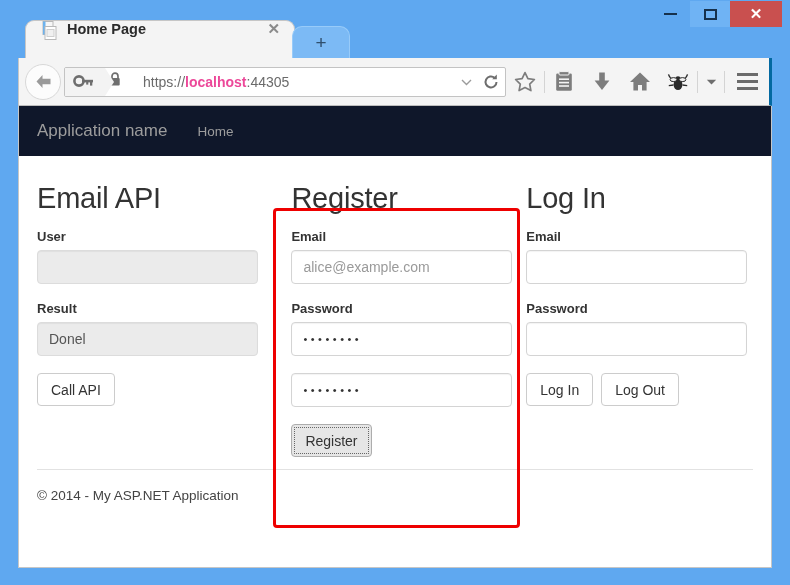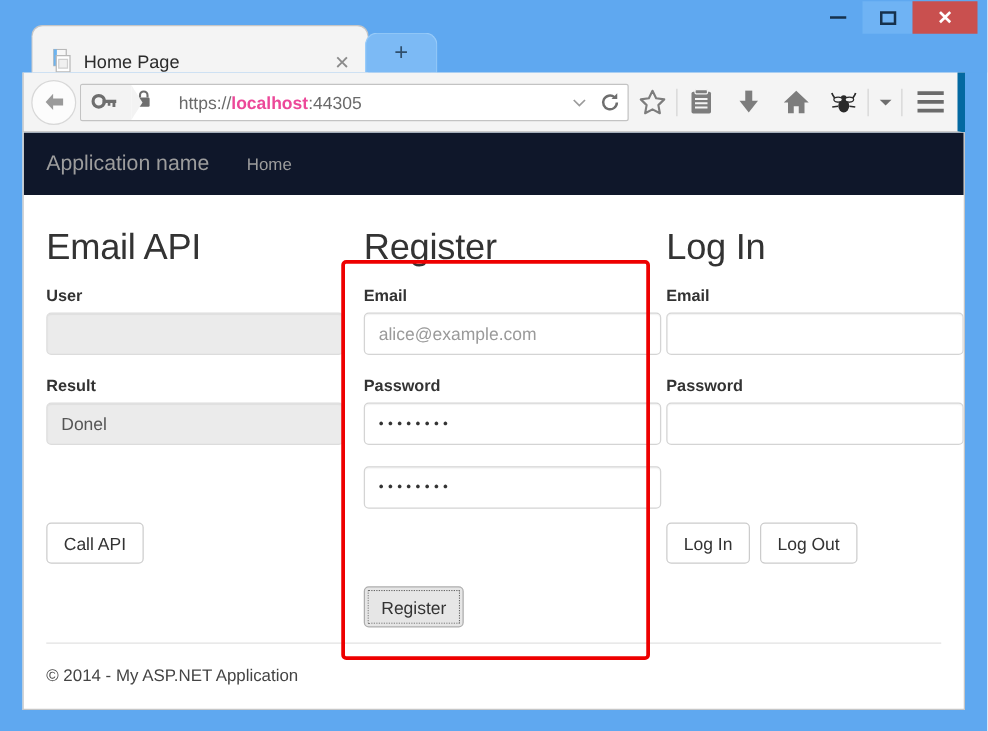--- a/index.html
+++ b/index.html
@@ -80,21 +80,22 @@
     left: 0;
     bottom: 0;
     width: 270px;
     height: 38px;
     background: #f4f4f4;
     border-radius: 9px 9px 0 0;
     border: 1px solid #c6c6c6;
     border-bottom: none;
     box-sizing: border-box;
     display: flex;
-    align-items: flex-end;
+    align-items: flex-start;
+    font-weight: bold;
   }
   #tab-favicon {
     margin-left: 14px;
     width: 17px;
     height: 19px;
     position: relative;
     flex: none;
   }
   #tab-title {
     margin-left: 10px;
@@ -132,21 +133,21 @@
 
   
   #navbar-chrome {
     position: absolute;
     left: 18px;
     top: 58px;
     width: 754px;
     height: 48px;
     background: #f4f4f4;
     border-left: 1px solid #c6c6c6;
-    border-right: 6px solid #0369a1;
+    border-right: 3px solid #0369a1;
     border-bottom: 1px solid #bdbdbd;
     box-sizing: border-box;
     display: flex;
     align-items: center;
   }
   #back-button {
     margin-left: 6px;
     width: 34px;
     height: 34px;
     border-radius: 50%;
@@ -312,21 +313,21 @@
     border: 1px solid #d4d4d4;
     border-radius: 4px;
     background: #ffffff;
     box-sizing: border-box;
     font-size: 14px;
     color: #555555;
     display: flex;
     align-items: center;
     padding: 0 11px;
     margin-bottom: 17px;
-    width: 238px;
+    width: 221px;
     box-shadow: inset 0 1px 1px rgba(0,0,0,0.05);
   }
   .txtbox.disabled {
     background: #ebebeb;
     border-color: #dcdcdc;
   }
   .txtbox .ph { color: #9a9a9a; }
   .txtbox .dots {
     color: #333333;
     font-size: 11px;
@@ -337,21 +338,20 @@
     align-items: center;
     justify-content: center;
     height: 33px;
     padding: 0 13px;
     border: 1px solid #cccccc;
     border-radius: 4px;
     background: #ffffff;
     font-size: 14px;
     color: #333333;
     box-sizing: border-box;
-    margin-top: 45px;
   }
   .btn.focused {
     background: #e6e6e6;
     border-color: #adadad;
     outline: 1px dotted #666666;
     outline-offset: -4px;
   }
   #login-buttons { display: flex; gap: 8px; }
 
   

